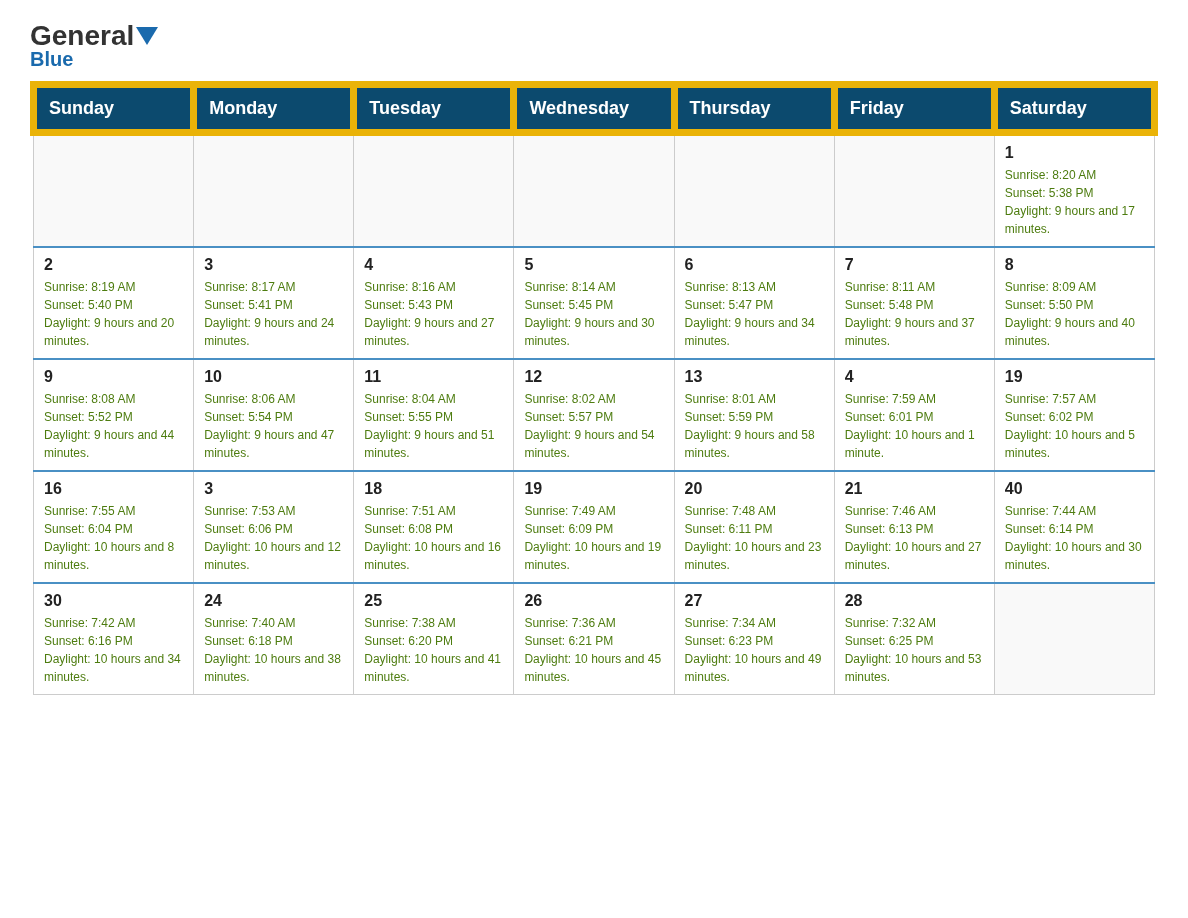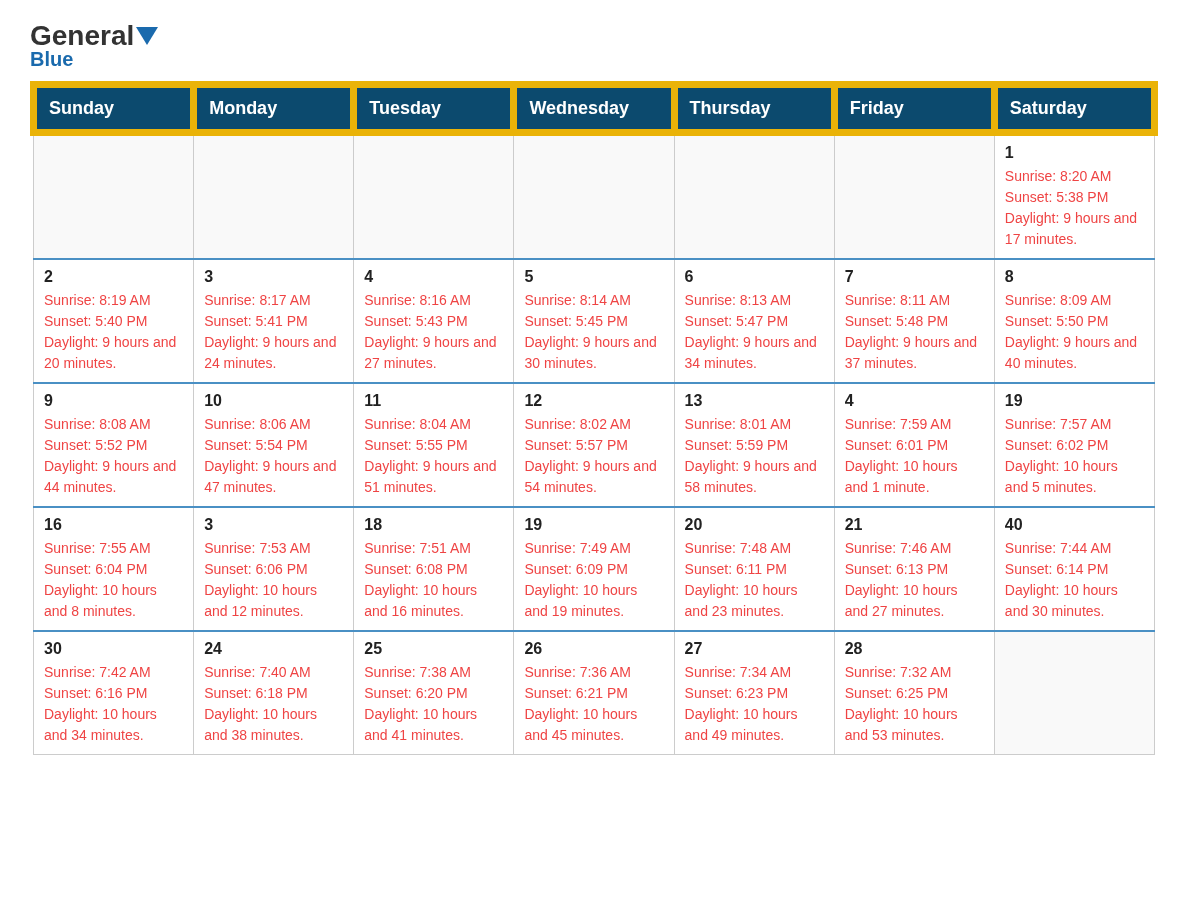--- a/index.html
+++ b/index.html
@@ -77,22 +77,22 @@
       border-top: 2px solid #4a90c4;
     }
     .day-number {
       font-size: 16px;
       font-weight: bold;
       color: #222;
       display: block;
       margin-bottom: 4px;
     }
     .day-info {
-      font-size: 14px;
-      color: #ef4444;
+      font-size: 12px;
+      color: #4d7c0f;
       line-height: 1.5;
     }
     .empty-cell {
       background: #f9f9f9;
     }
   </style>
 </head>
 <body>
 
 <div class="header">

